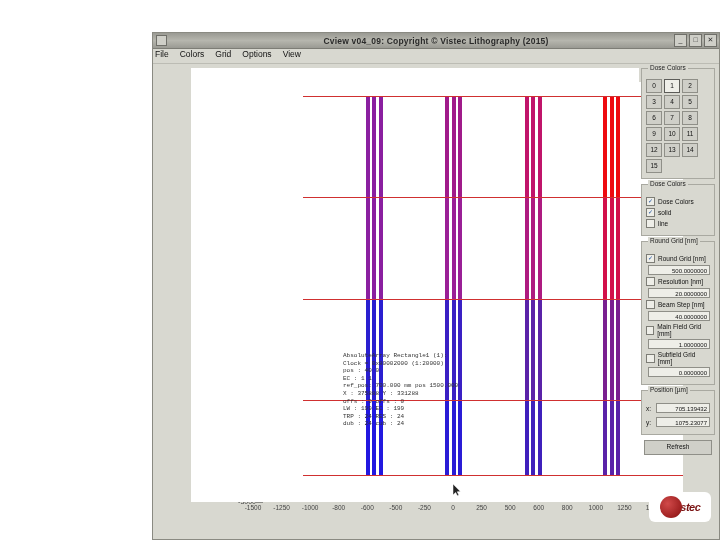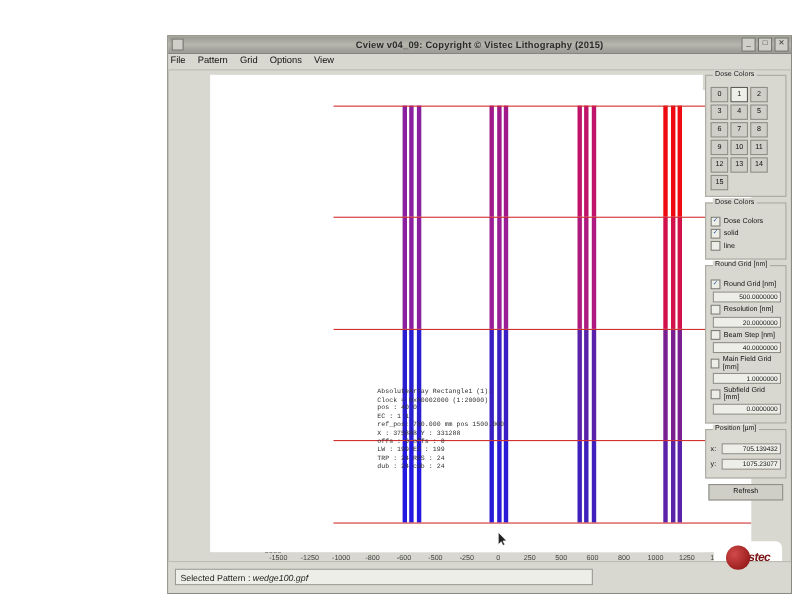--- a/index.html
+++ b/index.html
@@ -149,21 +149,21 @@
       <div class="tb-title">Cview v04_09: Copyright © Vistec Lithography (2015)</div>
       <div class="tb-buttons">
         <span>_</span>
         <span>□</span>
         <span>✕</span>
       </div>
     </div>
 
     <div class="menubar">
       <span>File</span>
-      <span>Pattern</span>
+      <span>Colors</span>
       <span>Grid</span>
       <span>Options</span>
       <span>View</span>
     </div>
 
     <div class="body">
 
       <div class="ylabel">µm</div>
       <div class="yticks" id="yticks">
           <div style="top: 10px;">3000—</div>
@@ -364,21 +364,15 @@
         <div class="refresh">Refresh</div>
       </div>
 
       <div class="logo">
         <div class="disc"></div>
         <div class="txt">istec</div>
       </div>
 
     </div>
 
-    <div class="statusbar">
-      <div class="statusfield">
-        <span>Selected Pattern :</span>
-        <i>wedge100.gpf</i>
-      </div>
-    </div>
 
   </div>
 </div>
 
 </body></html>

